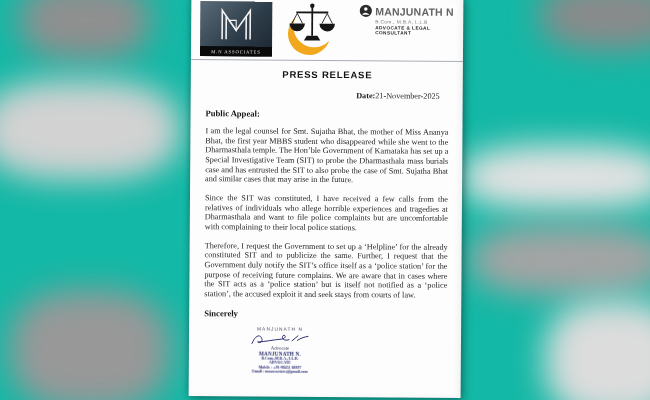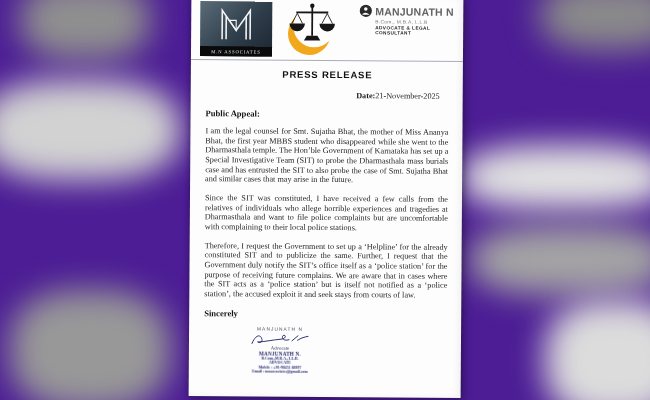--- a/index.html
+++ b/index.html
@@ -1,21 +1,21 @@
 <!DOCTYPE html>
 <html><head>
 <meta charset="utf-8">
 <style>
   * { margin: 0; padding: 0; box-sizing: border-box; }
   html, body { width: 650px; height: 400px; overflow: hidden; }
   body { font-family: "Liberation Serif", "DejaVu Serif", serif; }
 
   .stage {
     position: relative; width: 650px; height: 400px;
-    background: #4c1d95; overflow: hidden;
+    background: #14b8a6; overflow: hidden;
   }
 
   
   .bg-blob { position: absolute; filter: blur(16px); border-radius: 40%; }
   .blob-tl   { left: 20px;  top: -20px; width: 130px; height: 80px;  background: #8f8f8f; }
   .blob-lm   { left: -20px; top: 80px;  width: 200px; height: 100px; background: #d2d2d2; }
   .blob-lb   { left: 10px;  top: 290px; width: 160px; height: 120px; background: #989898; }
   .blob-tr   { left: 540px; top: -20px; width: 140px; height: 70px;  background: #8a8a8a; }
   .blob-rm   { left: 460px; top: 145px; width: 210px; height: 65px;  background: #e2e2e2; }
   .blob-rm2  { left: 470px; top: 225px; width: 200px; height: 70px;  background: #a4a4a4; }

